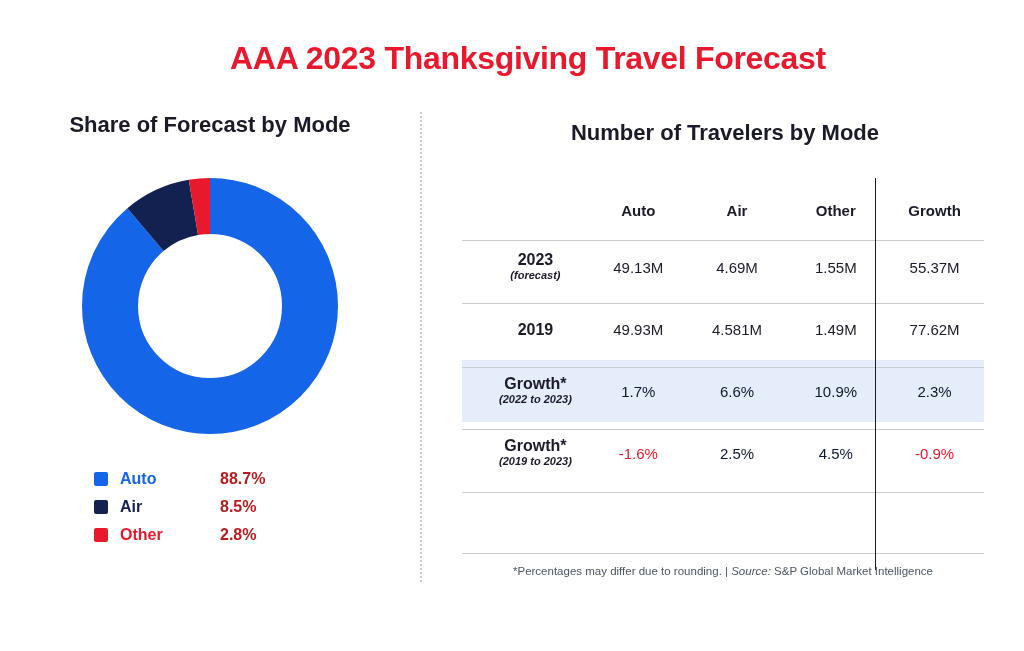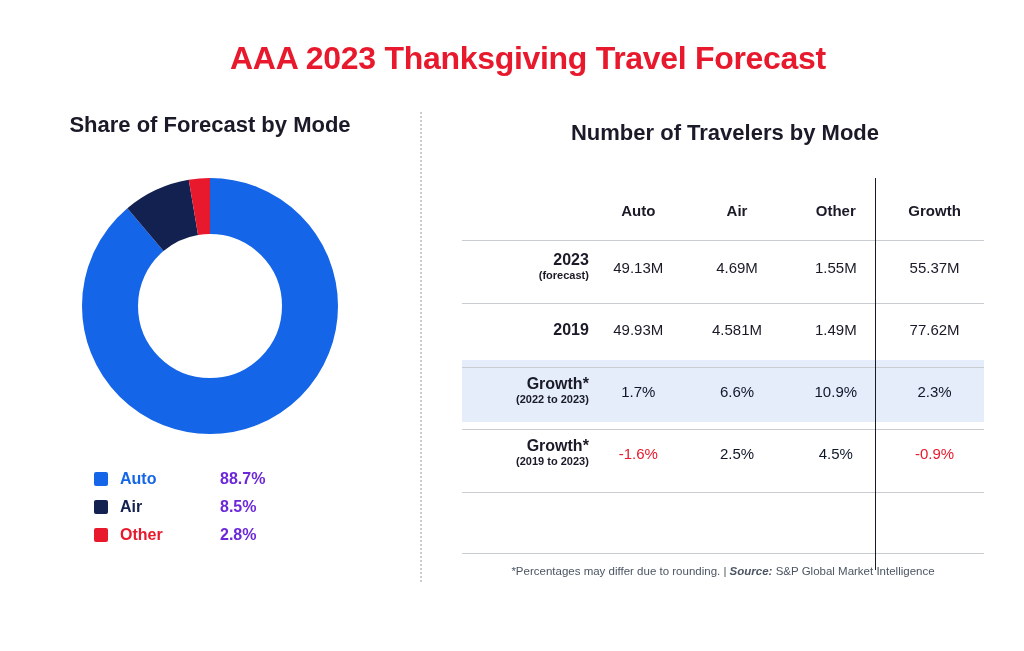--- a/index.html
+++ b/index.html
@@ -80,21 +80,21 @@
     flex: none;
   }
   .legend-label {
     font-size: 16px;
     font-weight: bold;
     width: 100px;
   }
   .legend-value {
     font-size: 16px;
     font-weight: bold;
-    color: #6d28d9;
+    color: #b91c1c;
   }
   
   .right-panel {
     position: absolute;
     left: 440px;
     top: 112px;
     width: 570px;
     margin-top: 8px;
   }
   table.data {
@@ -122,35 +122,36 @@
   tbody td {
     height: 62px;
     vertical-align: middle;
     text-align: center;
     color: #1a1a28;
   }
   tbody tr.shaded td {
     background: #e4edf9;
   }
   tbody tr td.rowlabel {
-    text-align: right;
+    text-align: center;
     padding-left: 20px;
   }
   .rowlabel .rl-main {
     font-size: 16px;
     font-weight: bold;
     display: block;
     line-height: 17px;
   }
   .rowlabel .rl-sub {
     font-size: 11px;
     font-weight: bold;
     display: block;
     line-height: 15px;
     color: #1a1a28;
+    font-style: italic;
   }
   .hrule {
     position: absolute;
     left: 462px;
     width: 522px;
     height: 1px;
     background: #c9ccd1;
   }
   .vrule {
     position: absolute;
@@ -166,21 +167,21 @@
     position: absolute;
     left: 462px;
     top: 565px;
     width: 522px;
     text-align: center;
     font-size: 11.5px;
     color: #4b5563;
   }
   .footnote .src-label {
     font-style: italic;
-    font-weight: bold;
+    font-weight: normal;
   }
 </style>
 </head>
 <body>
 
 <div class="page">
 
   <div class="main-title">AAA 2023 Thanksgiving Travel Forecast</div>
 
   <div class="divider"></div>

